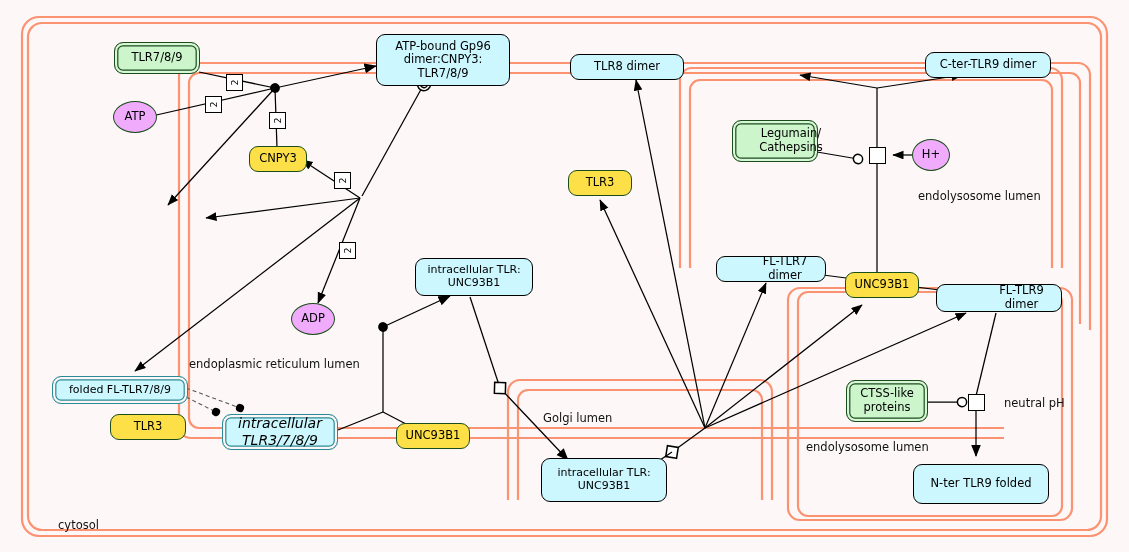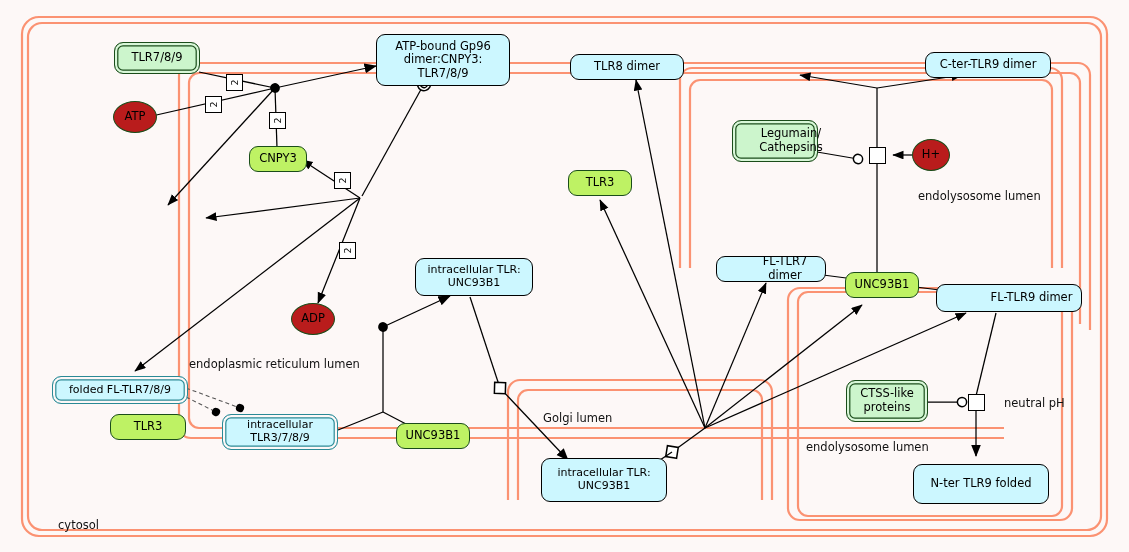--- a/index.html
+++ b/index.html
@@ -3,26 +3,26 @@
 <meta charset="utf-8">
 <style>
   html,body{margin:0;padding:0;background:#ffffff;}
   #stage{position:relative;width:1129px;height:552px;background:#fdf8f7;
          font-family:"DejaVu Sans","Liberation Sans",sans-serif;overflow:hidden;}
   #svgroot{position:absolute;left:0;top:0;width:1129px;height:552px;}
   .nd{position:absolute;box-sizing:border-box;display:flex;align-items:center;
       justify-content:center;text-align:center;line-height:1.18;color:#000;
       font-size:11.5px;z-index:12;white-space:pre-line;}
   .macro{background:#ccf7ff;border:1.3px solid #000;border-radius:9px;}
-  .simple{background:#bef264;border:1.3px solid #1a4d1a;border-radius:9px;}
+  .simple{background:#fde047;border:1.3px solid #1a4d1a;border-radius:9px;}
   .cplx{background:#ccf7ff;border:1.3px solid #2a8a96;border-radius:9px;
         box-shadow:inset 0 0 0 2.2px #fdf8f7, inset 0 0 0 3.4px #2a8a96;}
   .cplxg{background:#ccf5cc;border:1.3px solid #1a4d1a;border-radius:9px;
         box-shadow:inset 0 0 0 2.2px #d8f7d8, inset 0 0 0 3.4px #1a4d1a;}
-  .oval{background:#b91c1c;border:1.3px solid #1a4d1a;border-radius:50%;}
+  .oval{background:#f0abfc;border:1.3px solid #1a4d1a;border-radius:50%;}
   .cmplabel{position:absolute;font-size:11.5px;color:#111;z-index:11;}
   .stoich{position:absolute;width:15px;height:15px;background:#fff;border:1.1px solid #000;
           z-index:14;font-size:9.5px;color:#000;display:flex;align-items:center;
           justify-content:center;transform:rotate(-90deg);}
   .pbox{position:absolute;width:15px;height:15px;background:#fff;border:1.4px solid #000;z-index:14;}
 </style>
 </head>
 <body>
 
 <div id="stage">
@@ -153,21 +153,21 @@
 
   <div class="nd macro" style="left:376px;top:34px;width:134px;height:52px;">ATP-bound Gp96
 dimer:CNPY3:
 TLR7/8/9</div>
 
 
   <div class="nd cplx" style="left:52px;top:376px;width:136px;height:28px;font-size:11px;">folded FL-TLR7/8/9</div>
 
   <div class="nd simple" style="left:110px;top:414px;width:76px;height:26px;">TLR3</div>
 
-  <div class="nd cplx" style="left:222px;top:414px;width:116px;height:36px;font-size:11px;">intracellular
+  <div class="nd cplx" style="left:222px;top:414px;width:116px;height:36px;font-size:14px;font-style:italic;">intracellular
 TLR3/7/8/9</div>
 
   <div class="nd simple" style="left:396px;top:423px;width:74px;height:26px;">UNC93B1</div>
 
   <div class="nd macro" style="left:415px;top:258px;width:118px;height:38px;font-size:11px;">intracellular TLR:
 UNC93B1</div>
 
   <div class="nd macro" style="left:541px;top:458px;width:126px;height:44px;font-size:11px;">intracellular TLR:
 UNC93B1</div>
 
@@ -180,20 +180,20 @@
 
   <div class="nd cplxg" style="left:732px;top:120px;width:86px;height:42px;padding-left:32px;">Legumain/
 Cathepsins</div>
 
   <div class="nd oval" style="left:912px;top:139px;width:38px;height:32px;">H+</div>
 
   <div class="nd macro" style="left:716px;top:256px;width:110px;height:26px;padding-left:28px;">FL-TLR7 dimer</div>
 
   <div class="nd simple" style="left:845px;top:272px;width:74px;height:26px;">UNC93B1</div>
 
-  <div class="nd macro" style="left:936px;top:284px;width:146px;height:28px;padding-left:45px;">FL-TLR9 dimer</div>
+  <div class="nd macro" style="left:936px;top:284px;width:126px;height:28px;padding-left:45px;">FL-TLR9 dimer</div>
 
   <div class="nd cplxg" style="left:846px;top:380px;width:82px;height:42px;">CTSS-like
 proteins</div>
 
   <div class="nd macro" style="left:913px;top:464px;width:136px;height:40px;">N-ter TLR9 folded</div>
 
 </div>
 
 </body></html>

